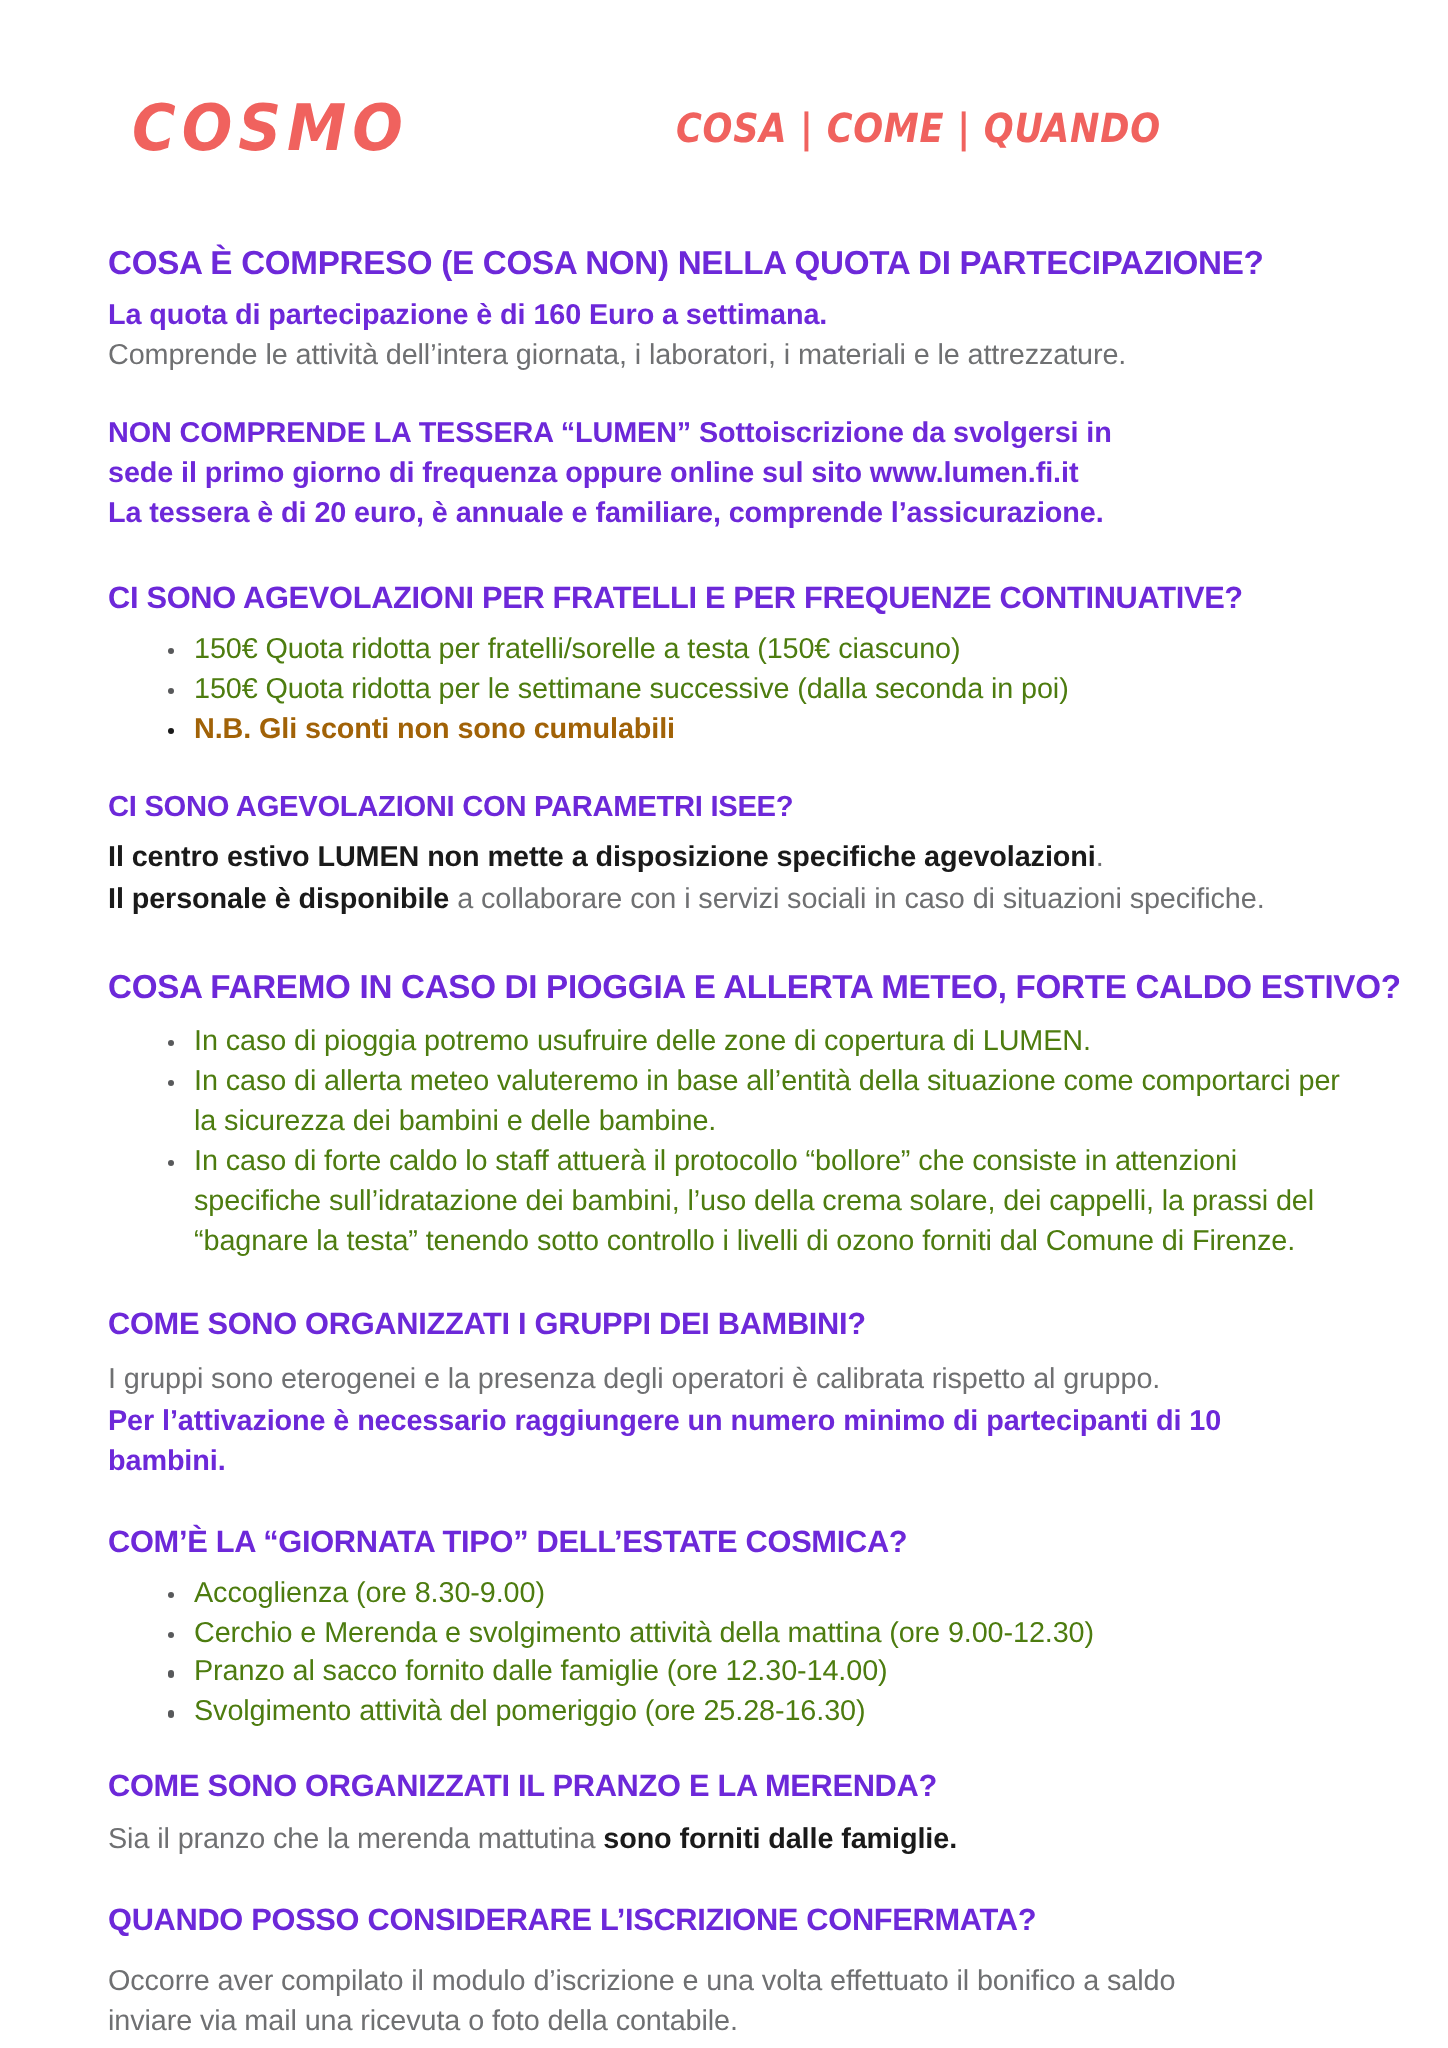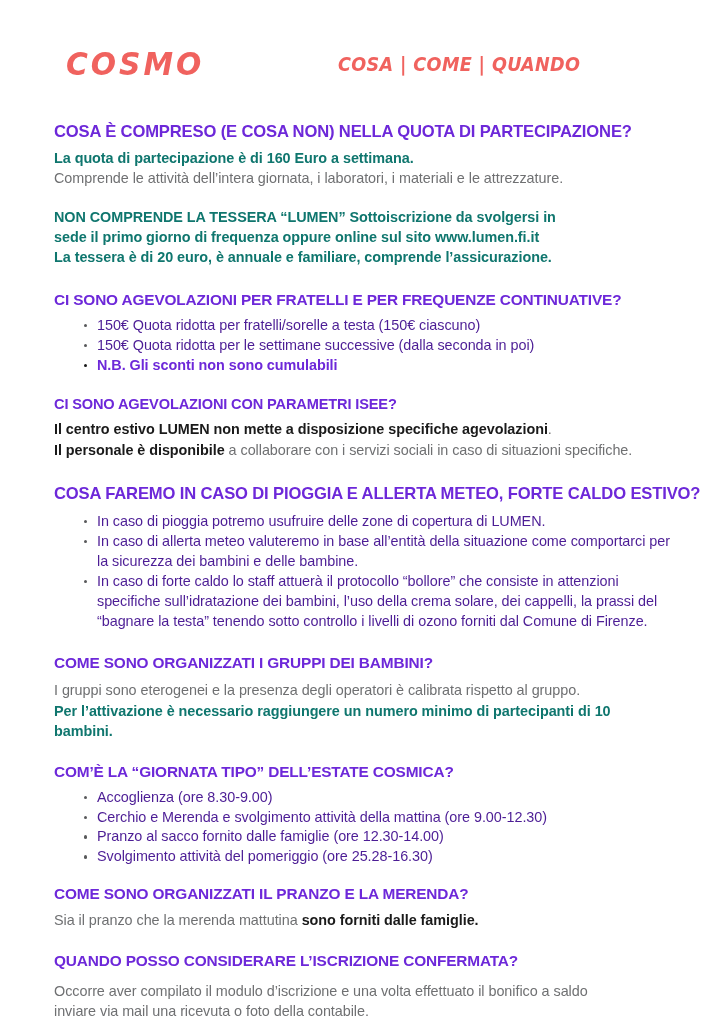--- a/index.html
+++ b/index.html
@@ -85,51 +85,51 @@
 
   p.line {
     margin: 0;
     padding: 0;
     color: #6f7072;
     font-size: 14.4px;
     line-height: 1.40;
     letter-spacing: -0.05px;
   }
   p.line.strong, span.strong {
-    color: #0f766e;
+    color: #6d28d9;
     font-weight: 700;
   }
   p.line .b { color: #1a1a1a; font-weight: 700; }
   p.line .n { color: #6f7072; font-weight: 400; }
 
   ul.bl {
     margin: 0;
     padding: 0 0 0 30px;
     list-style: none;
   }
   ul.bl > li {
     position: relative;
-    color: #4c1d95;
+    color: #4d7c0f;
     font-size: 14.4px;
     line-height: 1.385;
     letter-spacing: -0.05px;
     padding-left: 13px;
   }
   ul.bl > li::before {
     content: "";
     position: absolute;
     left: 0;
     top: 8px;
     width: 3.4px;
     height: 3.4px;
     border-radius: 50%;
     background: #58595b;
   }
   ul.bl > li.bold {
-    color: #6d28d9;
+    color: #a16207;
     font-weight: 700;
   }
   ul.bl > li.bold::before { background: #1a1a1a; }
   .gap-6  { height: 6px; }
   .gap-8  { height: 8px; }
   .gap-10 { height: 10px; }
   .gap-18 { height: 18px; }
   .gap-20 { height: 20px; }
   .gap-22 { height: 22px; }
   .gap-24 { height: 24px; }

